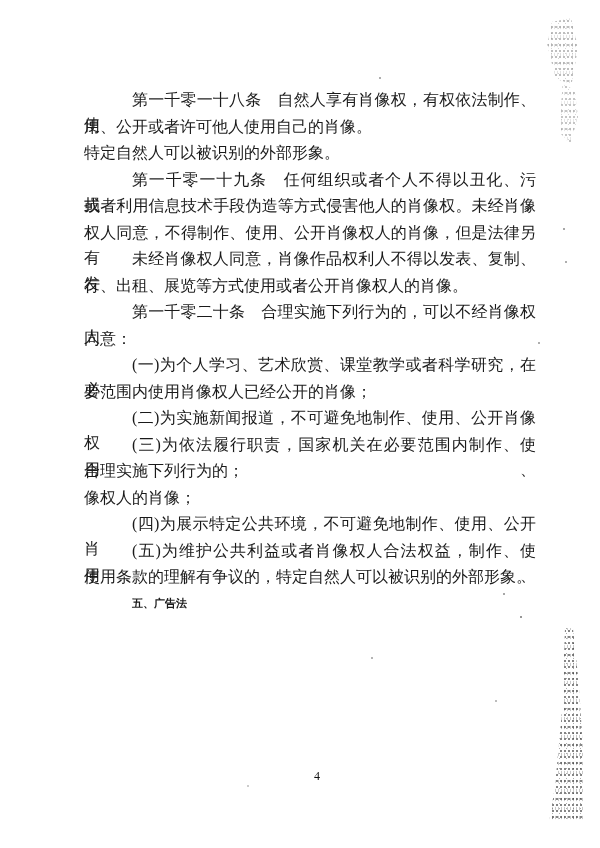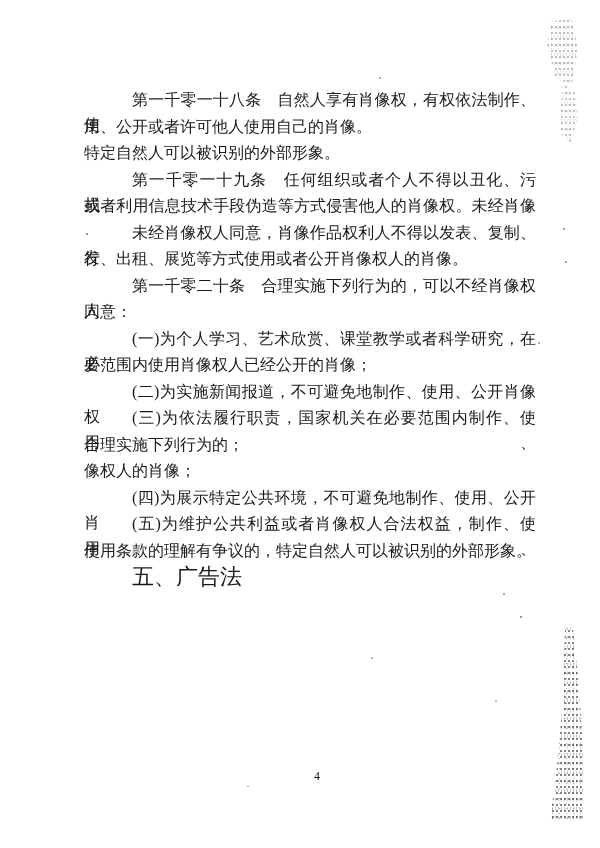--- a/index.html
+++ b/index.html
@@ -33,22 +33,22 @@
   }
   .line.fill {
     white-space: normal;
     text-align: justify;
     text-align-last: justify;
   }
   .line.indent {
     text-indent: 48px;
   }
   .line.bold {
-    font-weight: normal;
-    font-size: 22px;
+    font-weight: bold;
+    font-size: 11px;
   }
   .page-number {
     position: absolute;
     left: 302px;
     top: 769px;
     width: 30px;
     text-align: center;
     font-size: 12px;
     color: #111111;
     filter: blur(0.2px);
@@ -90,20 +90,21 @@
 <body>
 
 <div class="page">
 
   <div class="content">
       <div class="line fill indent">第一千零一十八条　自然人享有肖像权，有权依法制作、使</div>
       <div class="line">用、公开或者许可他人使用自己的肖像。</div>
       <div class="line">特定自然人可以被识别的外部形象。</div>
       <div class="line fill indent">第一千零一十九条　任何组织或者个人不得以丑化、污损，</div>
       <div class="line fill">或者利用信息技术手段伪造等方式侵害他人的肖像权。未经肖像</div>
+      <div class="line fill">权人同意，不得制作、使用、公开肖像权人的肖像，但是法律另有</div>
       <div class="line fill indent">未经肖像权人同意，肖像作品权利人不得以发表、复制、发</div>
       <div class="line">行、出租、展览等方式使用或者公开肖像权人的肖像。</div>
       <div class="line fill indent">第一千零二十条　合理实施下列行为的，可以不经肖像权人</div>
       <div class="line">同意：</div>
       <div class="line fill indent">(一)为个人学习、艺术欣赏、课堂教学或者科学研究，在必</div>
       <div class="line">要范围内使用肖像权人已经公开的肖像；</div>
       <div class="line fill indent">(二)为实施新闻报道，不可避免地制作、使用、公开肖像权</div>
       <div class="line fill indent">(三)为依法履行职责，国家机关在必要范围内制作、使用、</div>
       <div class="line">合理实施下列行为的；</div>
       <div class="line">像权人的肖像；</div>

